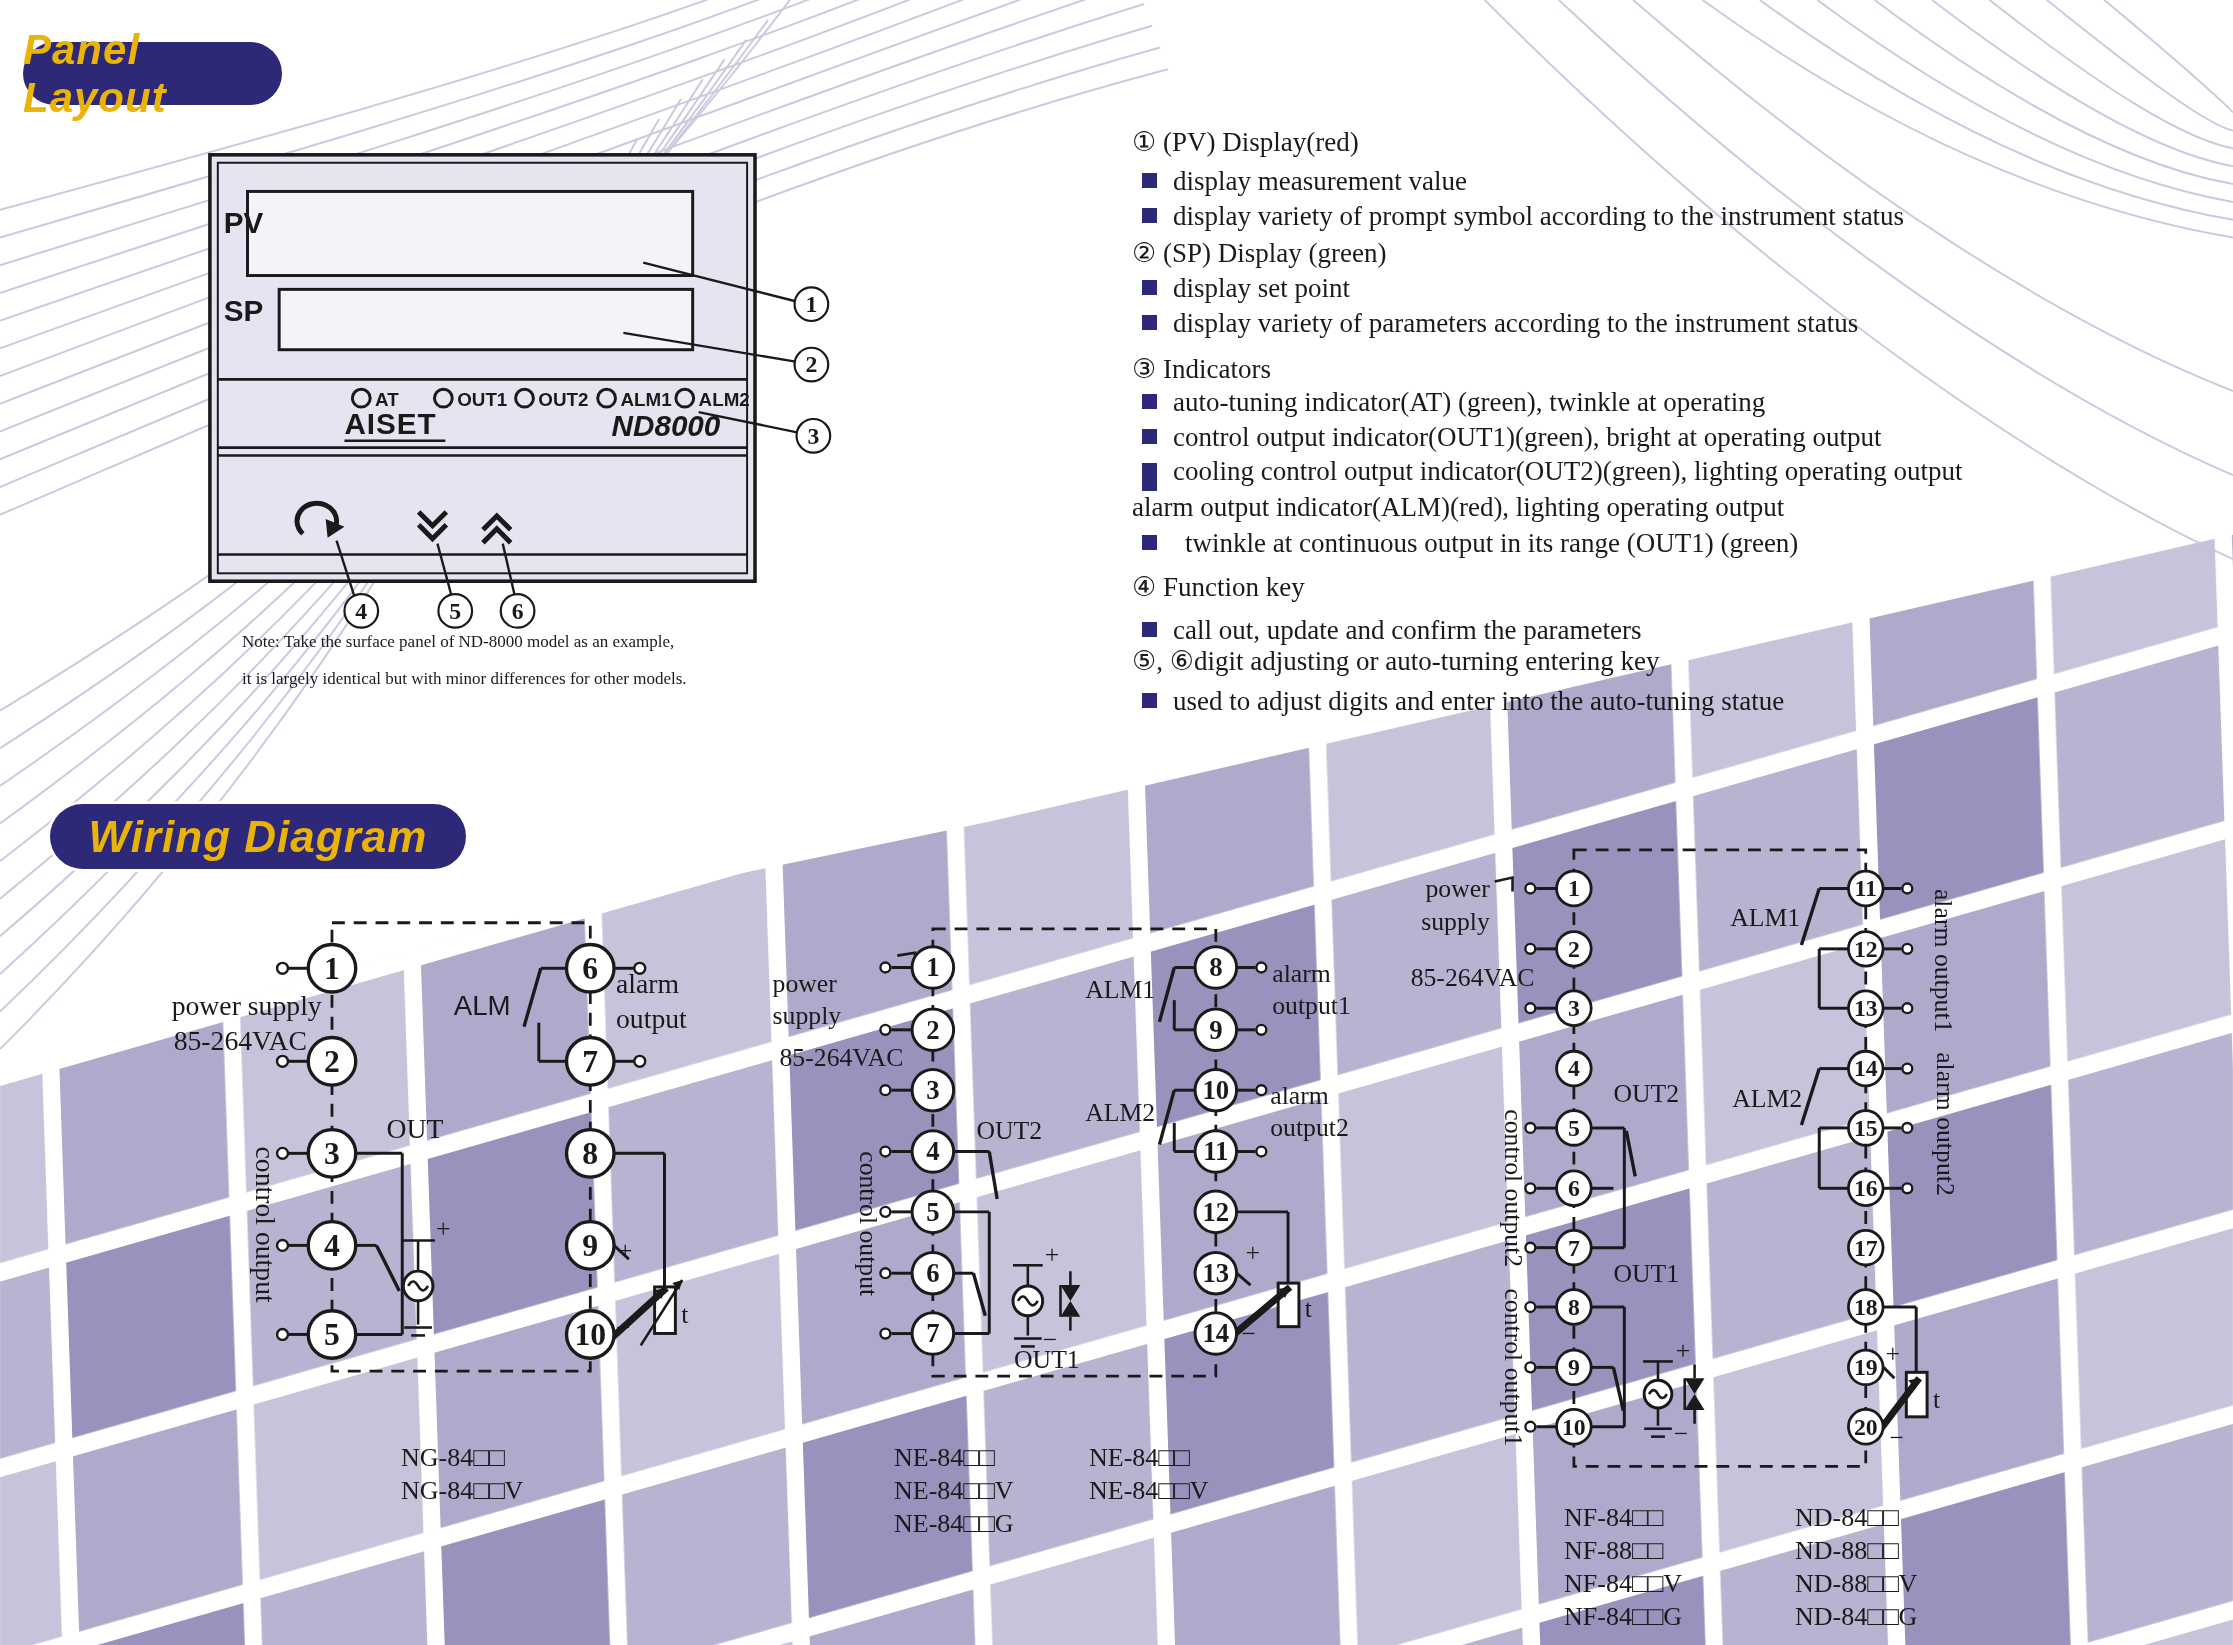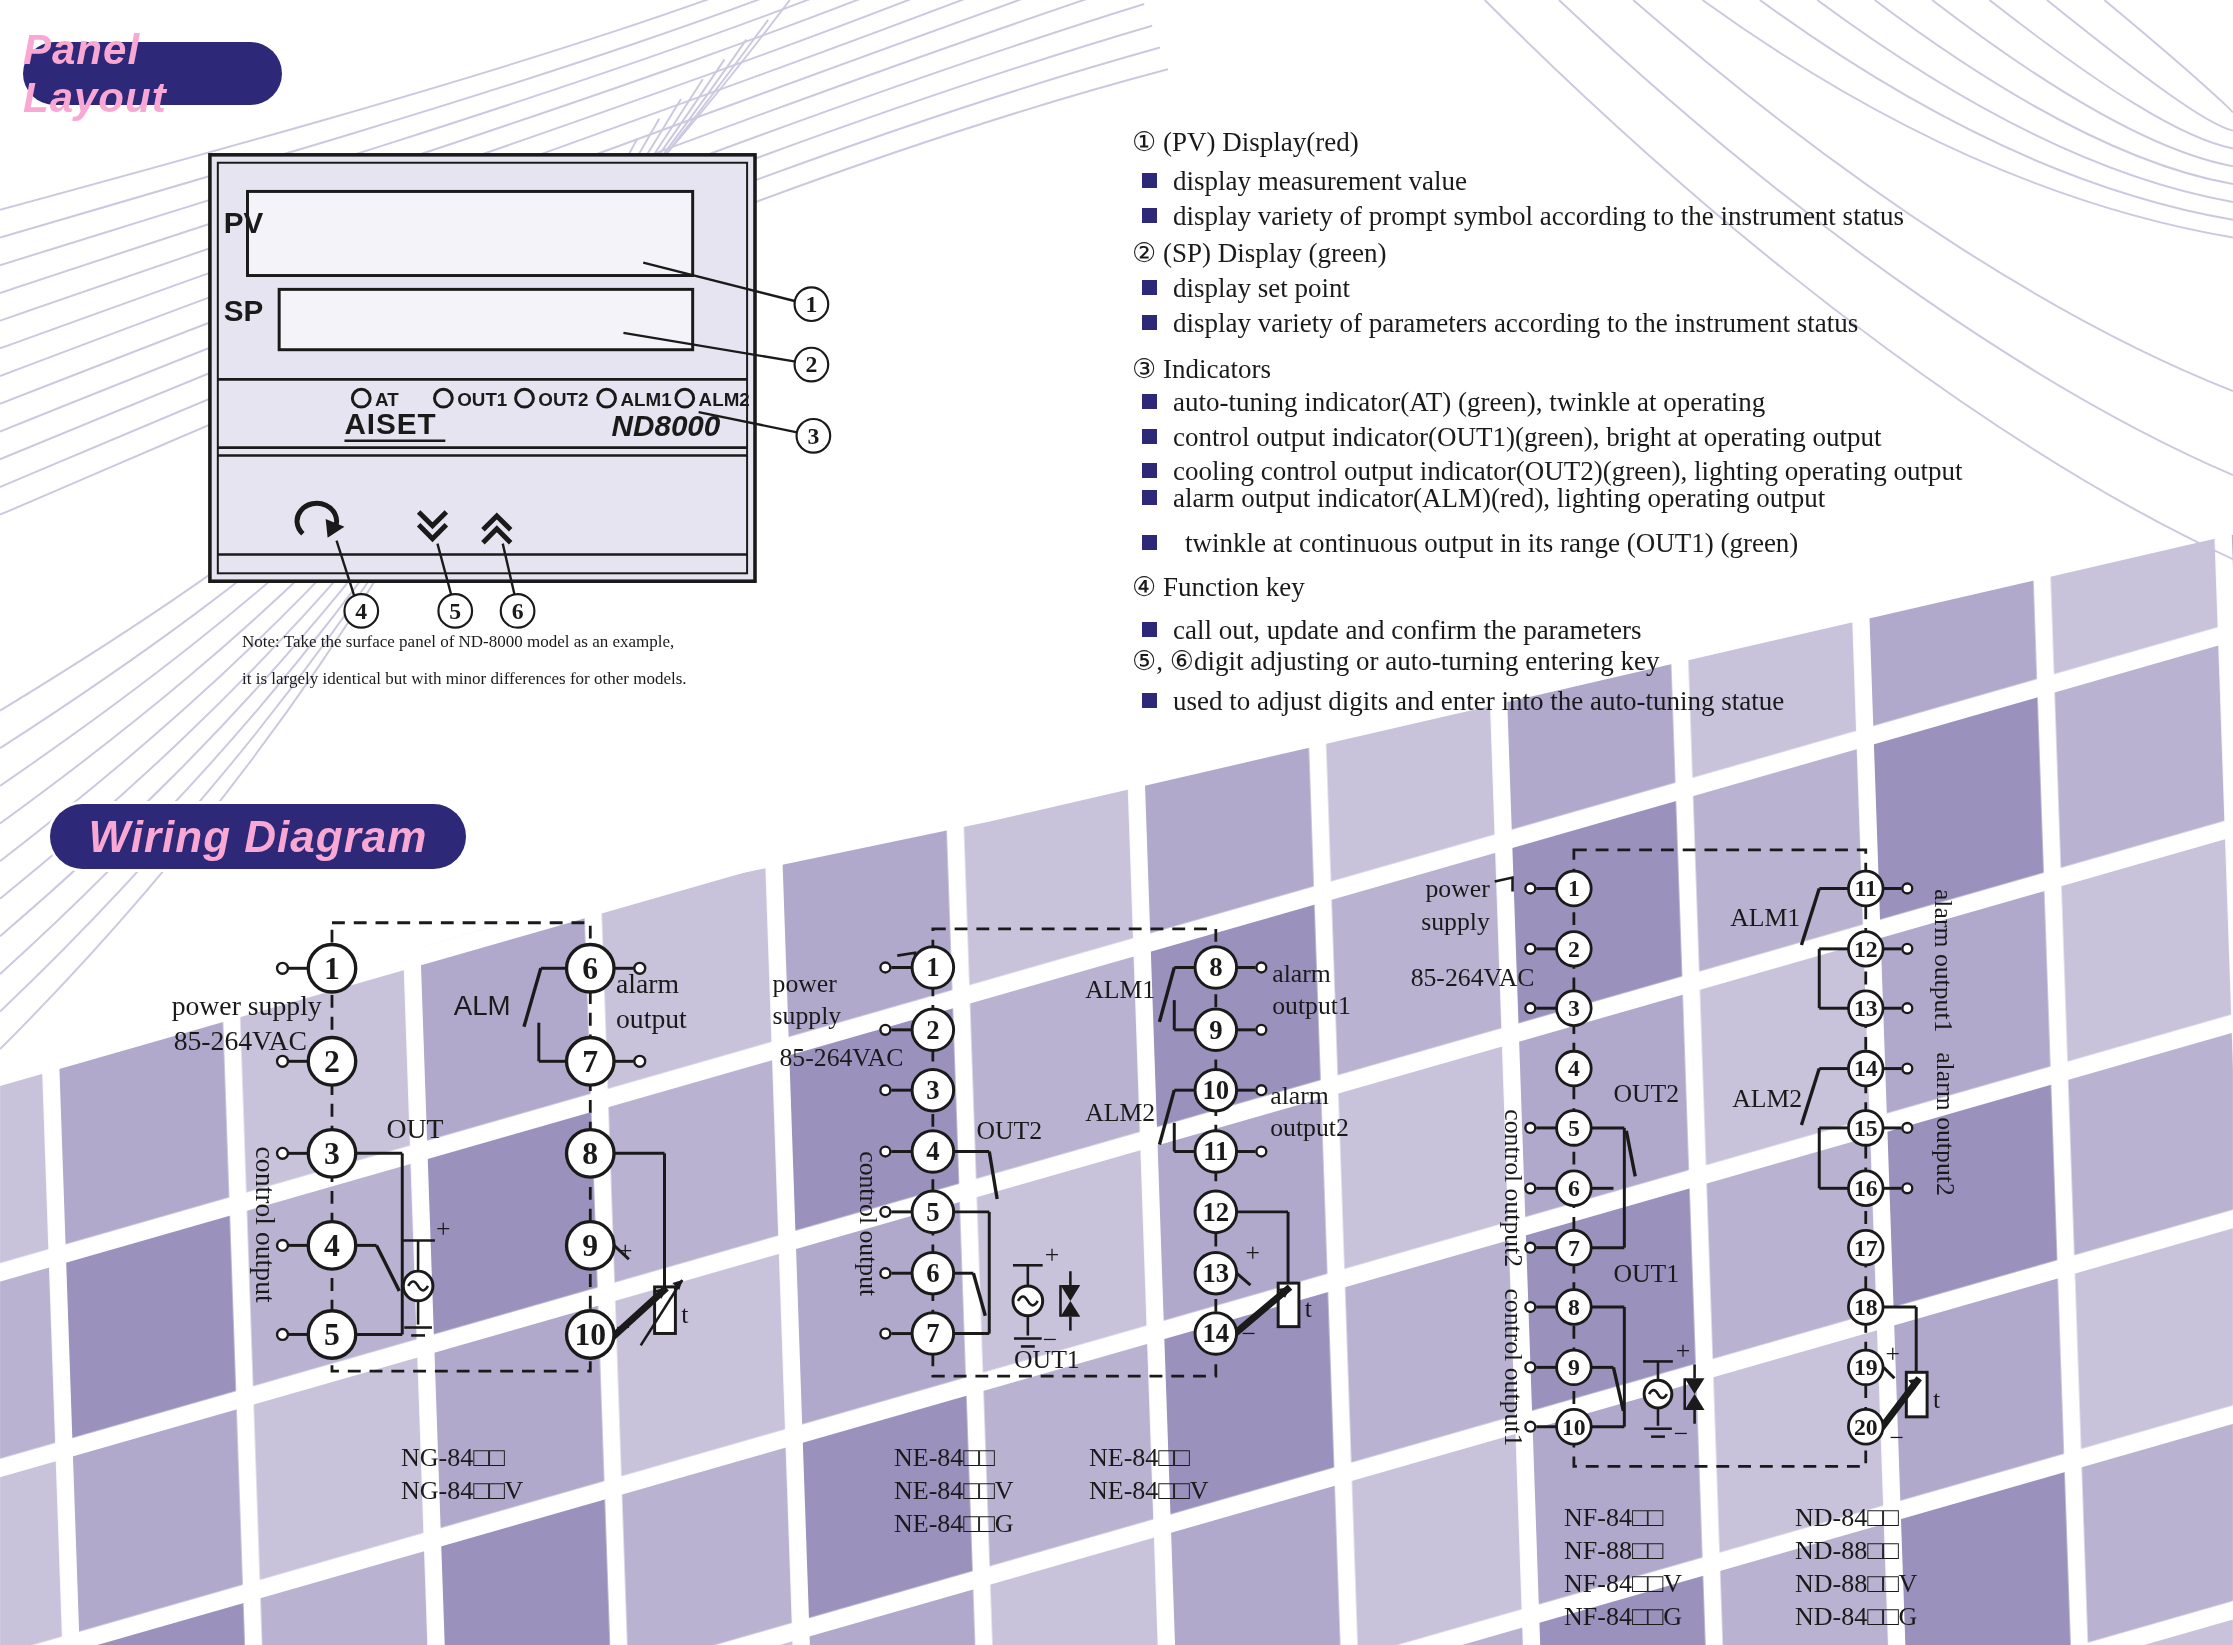--- a/index.html
+++ b/index.html
@@ -1,20 +1,20 @@
 <!DOCTYPE html>
 <html><head>
 <meta charset="utf-8">
 <style>
   html,body{margin:0;padding:0;}
   body{width:2233px;height:1645px;position:relative;overflow:hidden;background:#ffffff;
        font-family:"Liberation Serif","DejaVu Serif",serif;color:#1a1a1a;}
   .abs{position:absolute;}
   
-  .badge{position:absolute;background:#2e2878;color:#f9a8d4;border-radius:40px;
+  .badge{position:absolute;background:#2e2878;color:#eab308;border-radius:40px;
          font-family:"Liberation Sans","DejaVu Sans",sans-serif;font-weight:bold;font-style:italic;
          display:flex;align-items:center;justify-content:center;letter-spacing:1px;
          box-shadow:0 0 0 3px #ffffff;}
   #badge-panel{left:23px;top:42px;width:259px;height:63px;font-size:42px;}
   #badge-wiring{left:50px;top:804px;width:416px;height:65px;font-size:44px;}
   
   .drow{position:absolute;left:1132px;width:1089px;font-size:27px;line-height:32px;
         display:flex;align-items:flex-start;}
   .drow .sq{flex:0 0 auto;width:15px;height:15px;background:#2e2878;margin:8px 16px 0 10px;}
   .drow .txt{white-space:nowrap;}
@@ -202,21 +202,21 @@
     <span class="txt">auto-tuning indicator(AT) (green), twinkle at operating</span>
   </div>
 <div class="drow" style="top:421px;">
     <span class="sq"></span>
     <span class="txt">control output indicator(OUT1)(green), bright at operating output</span>
   </div>
 <div class="drow" style="top:455px;">
     <span class="sq"></span>
     <span class="txt">cooling control output indicator(OUT2)(green), lighting operating output</span>
   </div>
-<div class="drow" style="top:482px;">
+<div class="drow" style="top:468px;flex-direction:column;">
     <span class="sq"></span>
     <span class="txt">alarm output indicator(ALM)(red), lighting operating output</span>
   </div>
 <div class="drow" style="top:527px;gap:12px;">
     <span class="sq"></span>
     <span class="txt">twinkle at continuous output in its range (OUT1) (green)</span>
   </div>
 <div class="drow" style="top:571px;">
     <span class="txt">④ Function key</span>
   </div>

